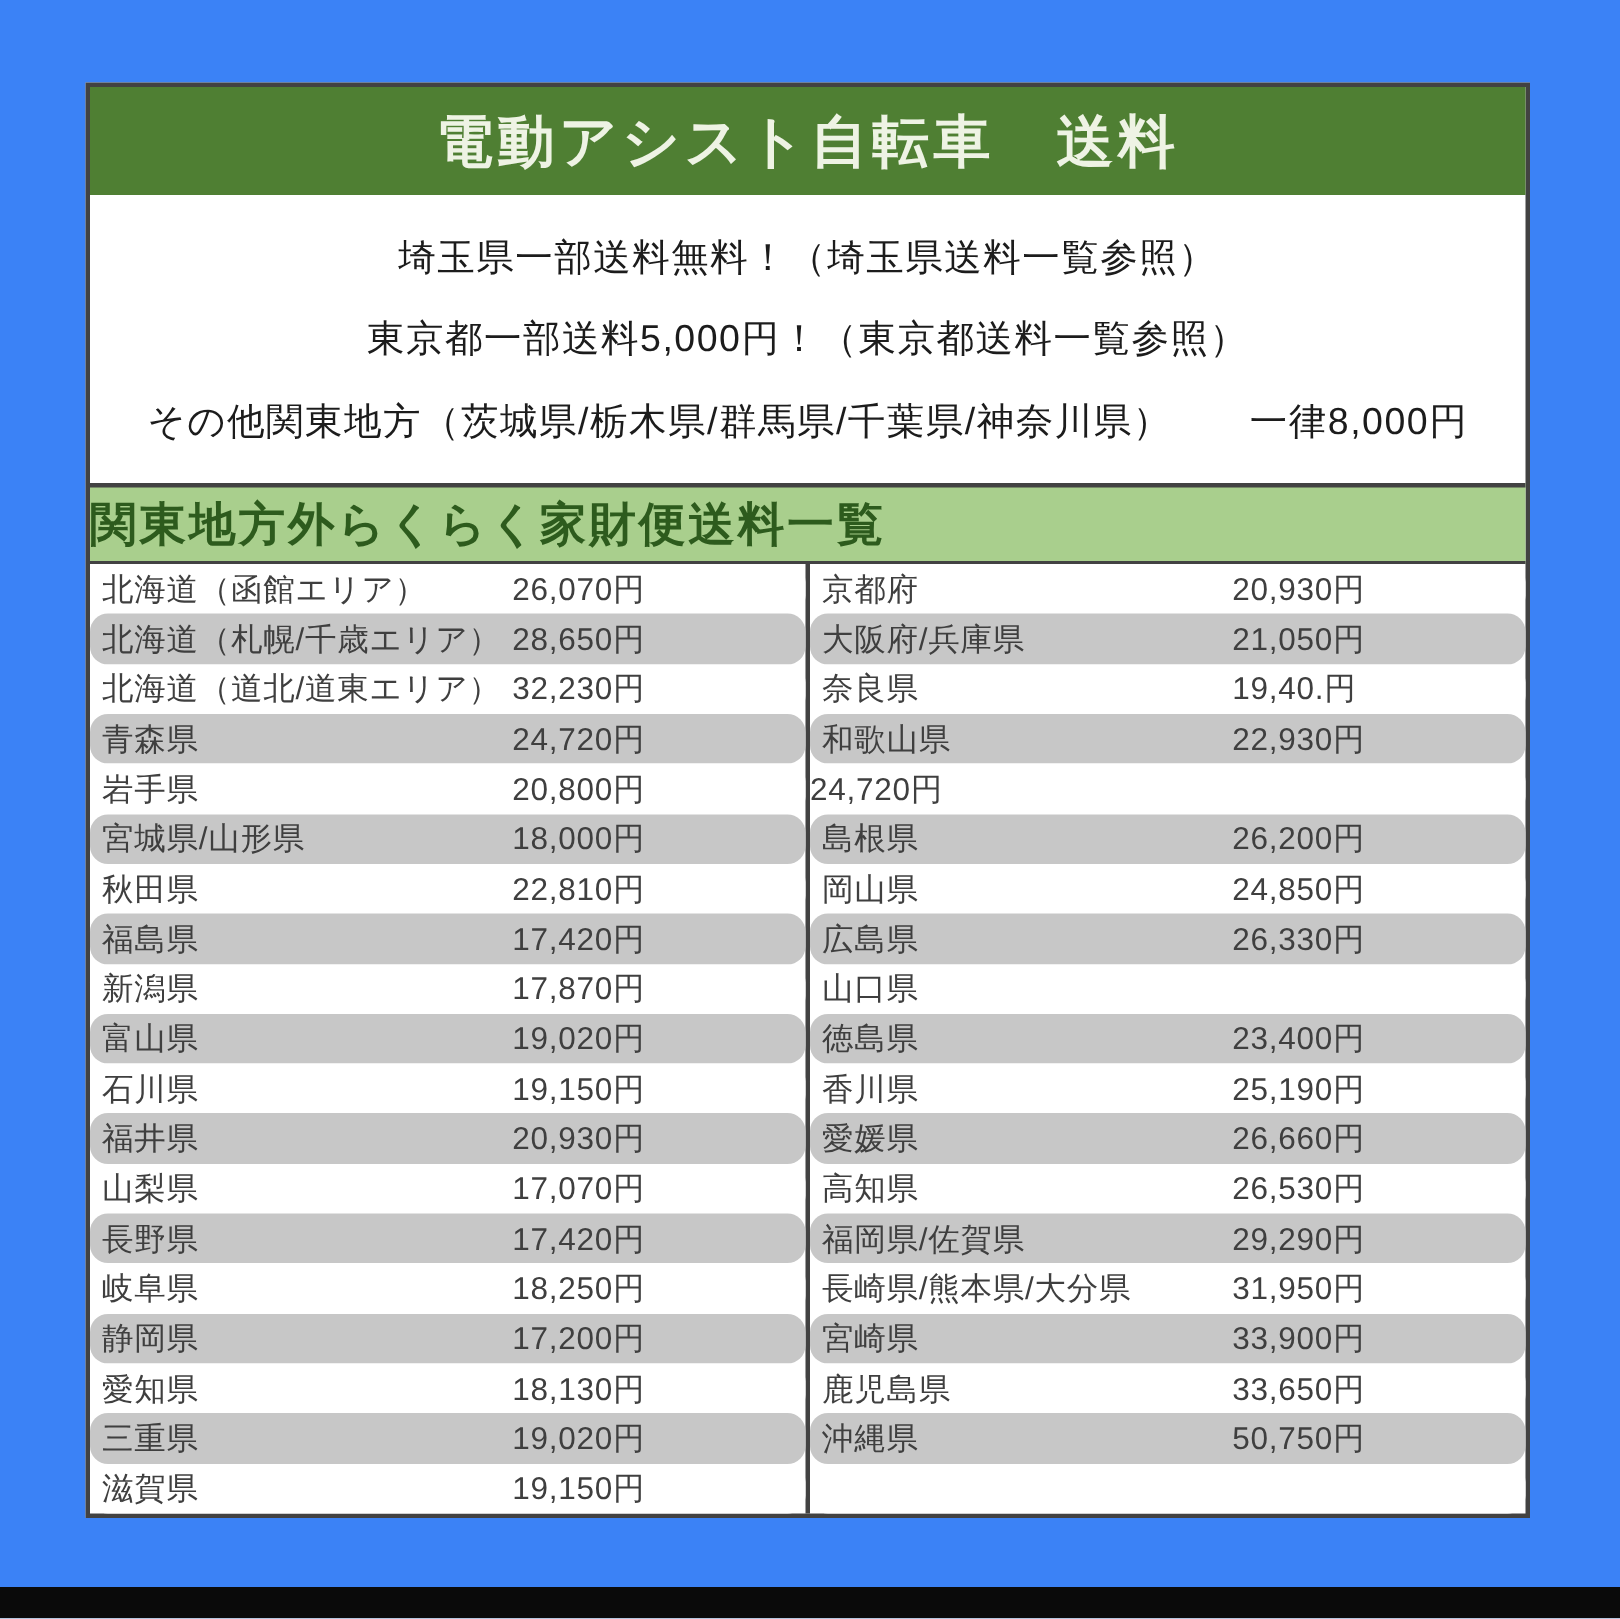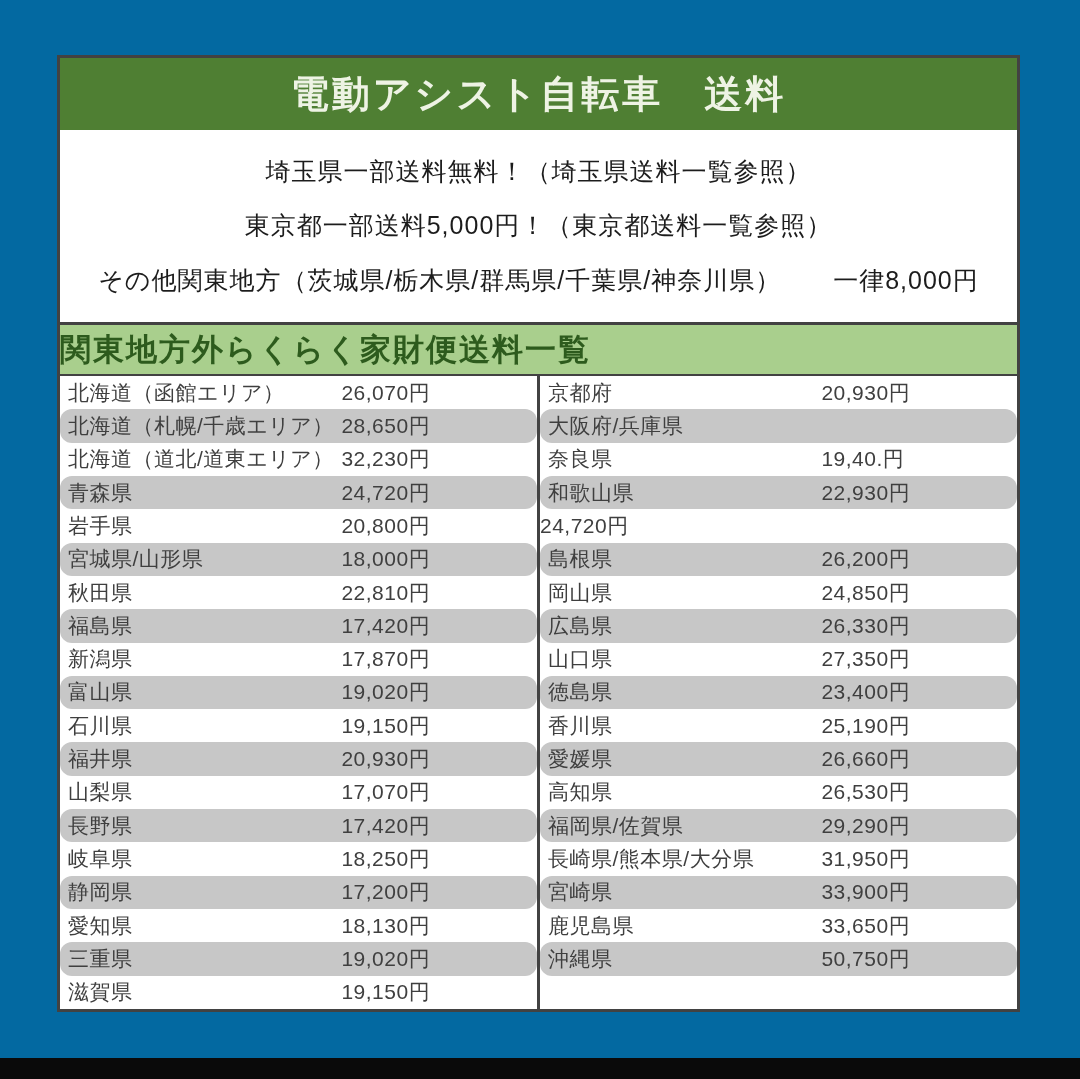--- a/index.html
+++ b/index.html
@@ -6,21 +6,21 @@
   html, body { background: #ffffff; }
   body {
     font-family: "Liberation Sans", sans-serif;
     width: 1080px; height: 1079px;
     position: relative;
     -webkit-font-smoothing: antialiased;
   }
   .sheet {
     position: relative;
     width: 1080px; height: 1079px;
-    background: #0369a1;
+    background: #3b82f6;
     overflow: hidden;
   }
   .content-box {
     position: absolute;
     left: 57px; top: 55px;
     width: 963px;
     border: 3px solid #424242;
     background: #ffffff;
   }
   .main-header {
@@ -188,20 +188,21 @@
             <div class="cell price">19,150円</div>
           </div>
         </div>
       <div class="table-half right" id="right-col">
           <div class="row">
             <div class="cell name">京都府</div>
             <div class="cell price">20,930円</div>
           </div>
           <div class="row">
             <div class="cell name">大阪府/兵庫県</div>
+            <div class="cell price">21,050円</div>
           </div>
           <div class="row">
             <div class="cell name">奈良県</div>
             <div class="cell price">19,40.円</div>
           </div>
           <div class="row">
             <div class="cell name">和歌山県</div>
             <div class="cell price">22,930円</div>
           </div>
           <div class="row">
@@ -214,21 +215,20 @@
           <div class="row">
             <div class="cell name">岡山県</div>
             <div class="cell price">24,850円</div>
           </div>
           <div class="row">
             <div class="cell name">広島県</div>
             <div class="cell price">26,330円</div>
           </div>
           <div class="row">
             <div class="cell name">山口県</div>
-            <div class="cell price">27,350円</div>
           </div>
           <div class="row">
             <div class="cell name">徳島県</div>
             <div class="cell price">23,400円</div>
           </div>
           <div class="row">
             <div class="cell name">香川県</div>
             <div class="cell price">25,190円</div>
           </div>
           <div class="row">

